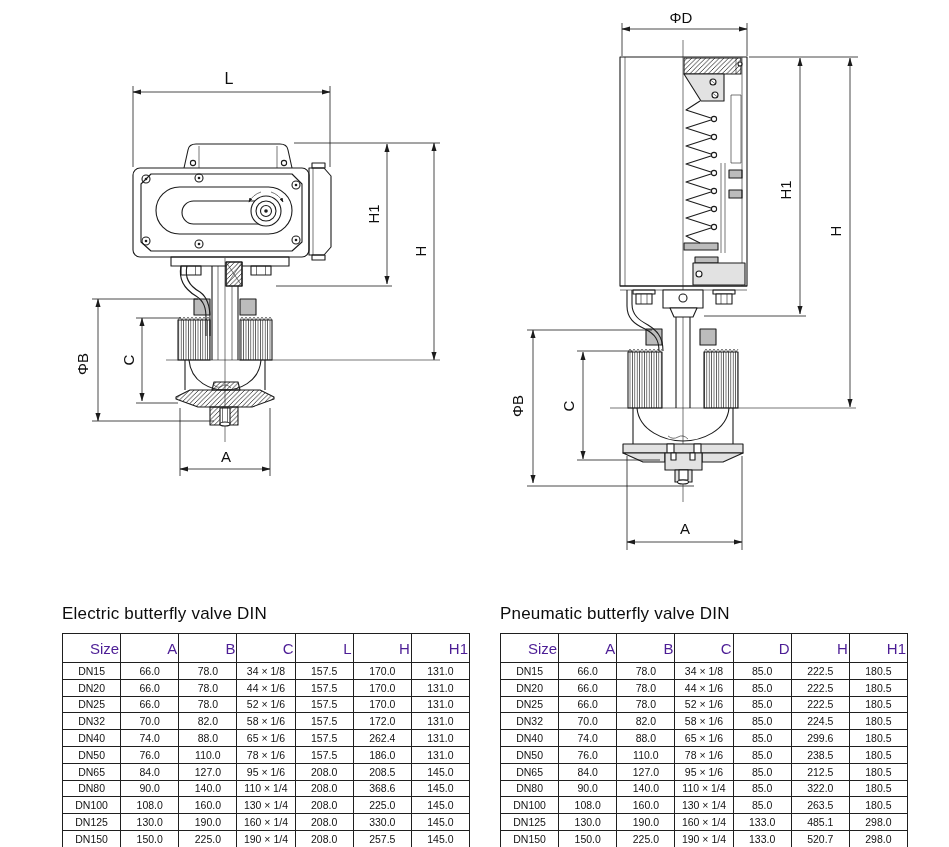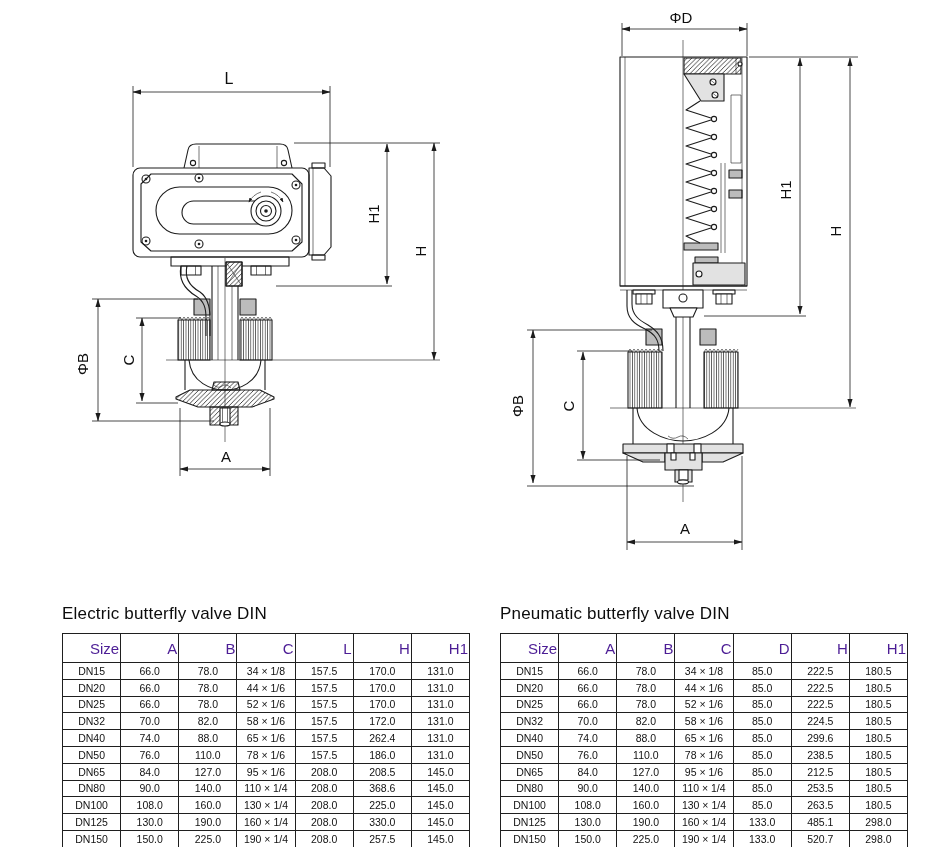--- a/index.html
+++ b/index.html
@@ -510,21 +510,21 @@
             <td>85.0</td>
             <td>212.5</td>
             <td>180.5</td>
           </tr>
           <tr>
             <td>DN80</td>
             <td>90.0</td>
             <td>140.0</td>
             <td>110 × 1/4</td>
             <td>85.0</td>
-            <td>253.5</td>
+            <td>322.0</td>
             <td>180.5</td>
           </tr>
           <tr>
             <td>DN100</td>
             <td>108.0</td>
             <td>160.0</td>
             <td>130 × 1/4</td>
             <td>85.0</td>
             <td>263.5</td>
             <td>180.5</td>

